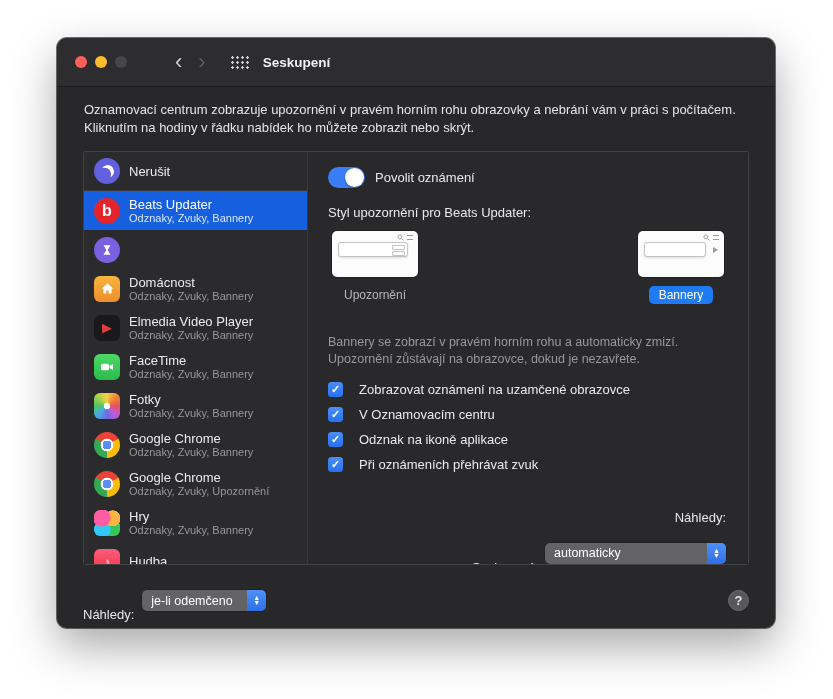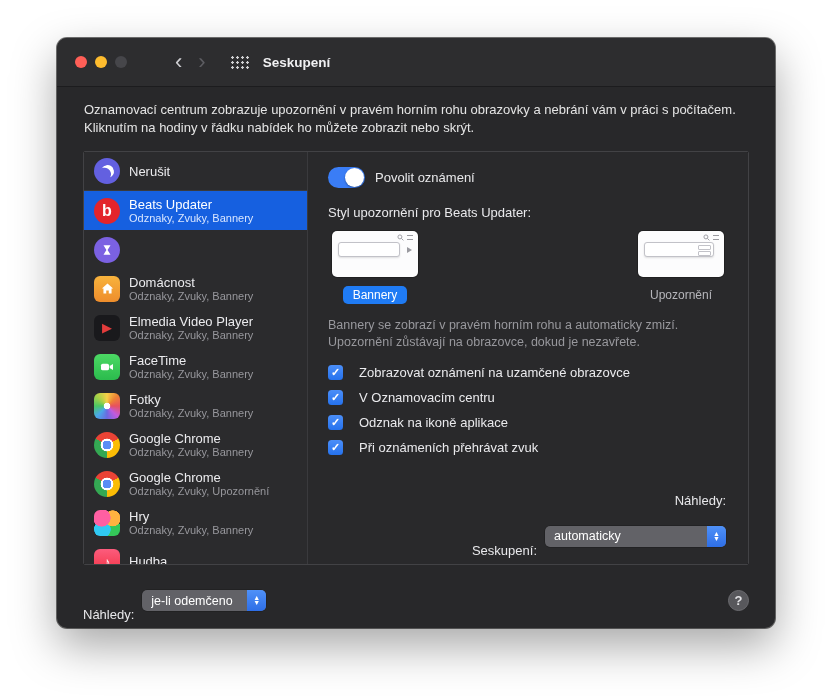--- a/index.html
+++ b/index.html
@@ -122,21 +122,21 @@
   }
   .banner-arrow {
     position: absolute; top: 16px; right: 6px; width: 0; height: 0;
     border-left: 5px solid #9a9aa0; border-top: 3.5px solid transparent; border-bottom: 3.5px solid transparent;
   }
   .alerts .banner { width: 70px; }
   .mini-btn { position: absolute; right: 2px; width: 13px; height: 4.5px; border: 1px solid #c2c2c8; border-radius: 1px; display: block; }
   .mini-btn.b1 { top: 2px; } .mini-btn.b2 { top: 8px; }
   .thumb-label { font-size: 12px; color: #b6b6bb; padding: 2px 10px; border-radius: 5px; }
   .thumb-label.sel { background: #1f7bf4; color: #fff; }
-  .style-desc { margin-top: 13px; color: #98989d; font-size: 12.5px; line-height: 1.38; }
+  .style-desc { margin-top: 30px; color: #98989d; font-size: 12.5px; line-height: 1.38; }
   .cb-group { margin-top: 13px; }
   .cb-row { display: flex; align-items: center; gap: 8px; margin-bottom: 10px; }
   .checkbox {
     width: 15px; height: 15px; border-radius: 3.5px; flex: none;
     background: linear-gradient(#4b8ef8, #2572ee);
     display: flex; align-items: center; justify-content: center;
   }
   .checkbox span { color: #fff; font-size: 11px; font-weight: 700; line-height: 1; }
   .cb-label { color: #eaeaed; margin-left: 8px; }
   .dd-row { display: flex; align-items: center; justify-content: flex-end; gap: 8px; margin-top: 7px; padding-right: 2px; }
@@ -298,48 +298,48 @@
         <span class="toggle">
             <span class="knob"></span>
           </span>
         <span>Povolit oznámení</span>
       </div>
 
       <div class="style-label">Styl upozornění pro Beats Updater:</div>
 
       <div class="thumbs">
         <div class="thumb-col">
+          <div class="thumb alerts">
+            <span class="thumb-icons">
+              <svg width="7" height="7" viewBox="0 0 12 12">
+                  <circle cx="5" cy="5" r="3.4" fill="none" stroke="#9a9aa0" stroke-width="1.6"></circle>
+                  <line x1="7.6" y1="7.6" x2="11" y2="11" stroke="#9a9aa0" stroke-width="1.6"></line>
+                </svg>
+              <span class="mini-lines"></span>
+            </span>
+            <span class="banner">
+              <span class="mini-btn b1"></span>
+              <span class="mini-btn b2"></span>
+            </span>
+          </div>
+          <span class="thumb-label">Upozornění</span>
+        </div>
+        <div class="thumb-col">
           <div class="thumb banners">
             <span class="thumb-icons">
               <svg width="7" height="7" viewBox="0 0 12 12">
                   <circle cx="5" cy="5" r="3.4" fill="none" stroke="#9a9aa0" stroke-width="1.6"></circle>
                   <line x1="7.6" y1="7.6" x2="11" y2="11" stroke="#9a9aa0" stroke-width="1.6"></line>
                 </svg>
               <span class="mini-lines"></span>
             </span>
             <span class="banner"></span>
             <span class="banner-arrow"></span>
           </div>
           <span class="thumb-label sel">Bannery</span>
-        </div>
-        <div class="thumb-col">
-          <div class="thumb alerts">
-            <span class="thumb-icons">
-              <svg width="7" height="7" viewBox="0 0 12 12">
-                  <circle cx="5" cy="5" r="3.4" fill="none" stroke="#9a9aa0" stroke-width="1.6"></circle>
-                  <line x1="7.6" y1="7.6" x2="11" y2="11" stroke="#9a9aa0" stroke-width="1.6"></line>
-                </svg>
-              <span class="mini-lines"></span>
-            </span>
-            <span class="banner">
-              <span class="mini-btn b1"></span>
-              <span class="mini-btn b2"></span>
-            </span>
-          </div>
-          <span class="thumb-label">Upozornění</span>
         </div>
       </div>
 
       <div class="style-desc">Bannery se zobrazí v pravém horním rohu a automaticky zmizí. Upozornění zůstávají na obrazovce, dokud je nezavřete.</div>
 
       <div class="cb-group">
         <div class="cb-row">
           <span class="checkbox">
               <span>✓</span>
             </span>

